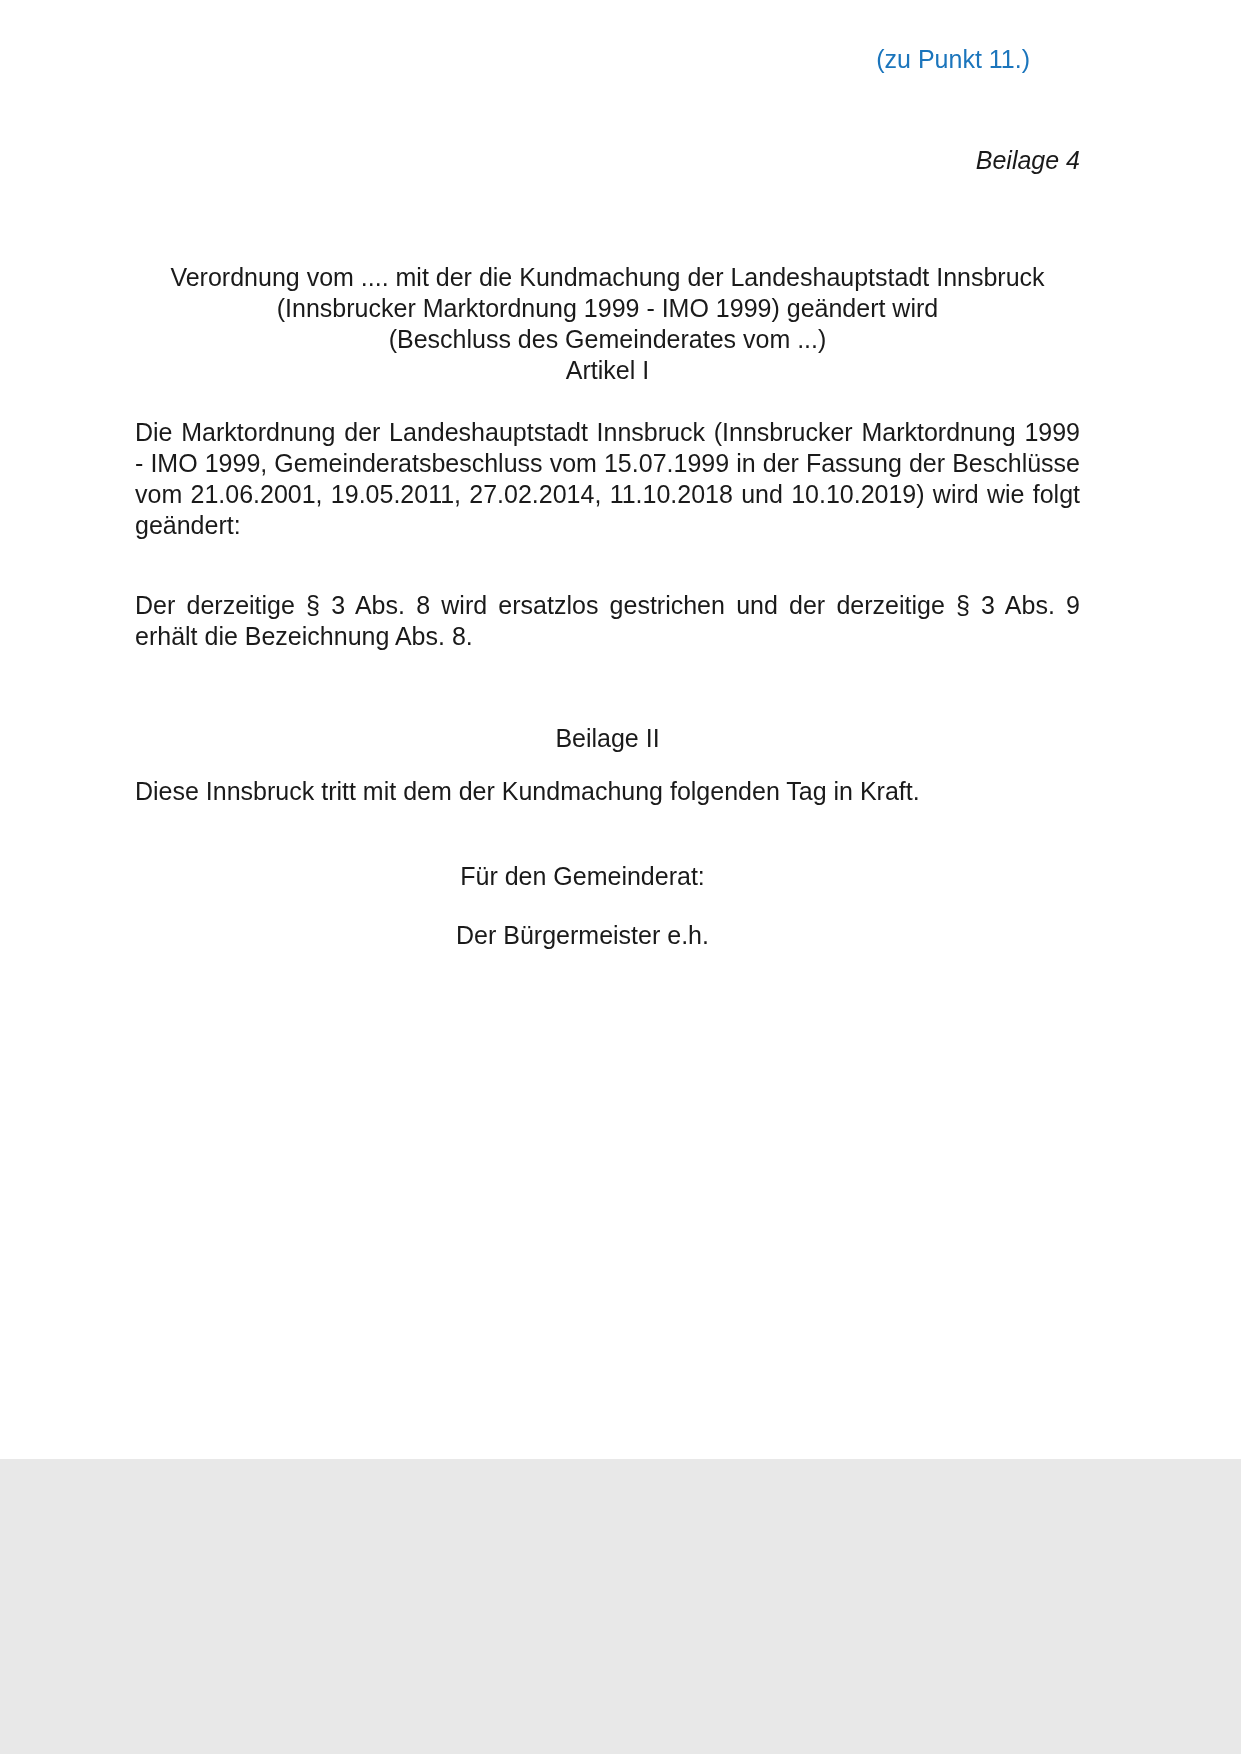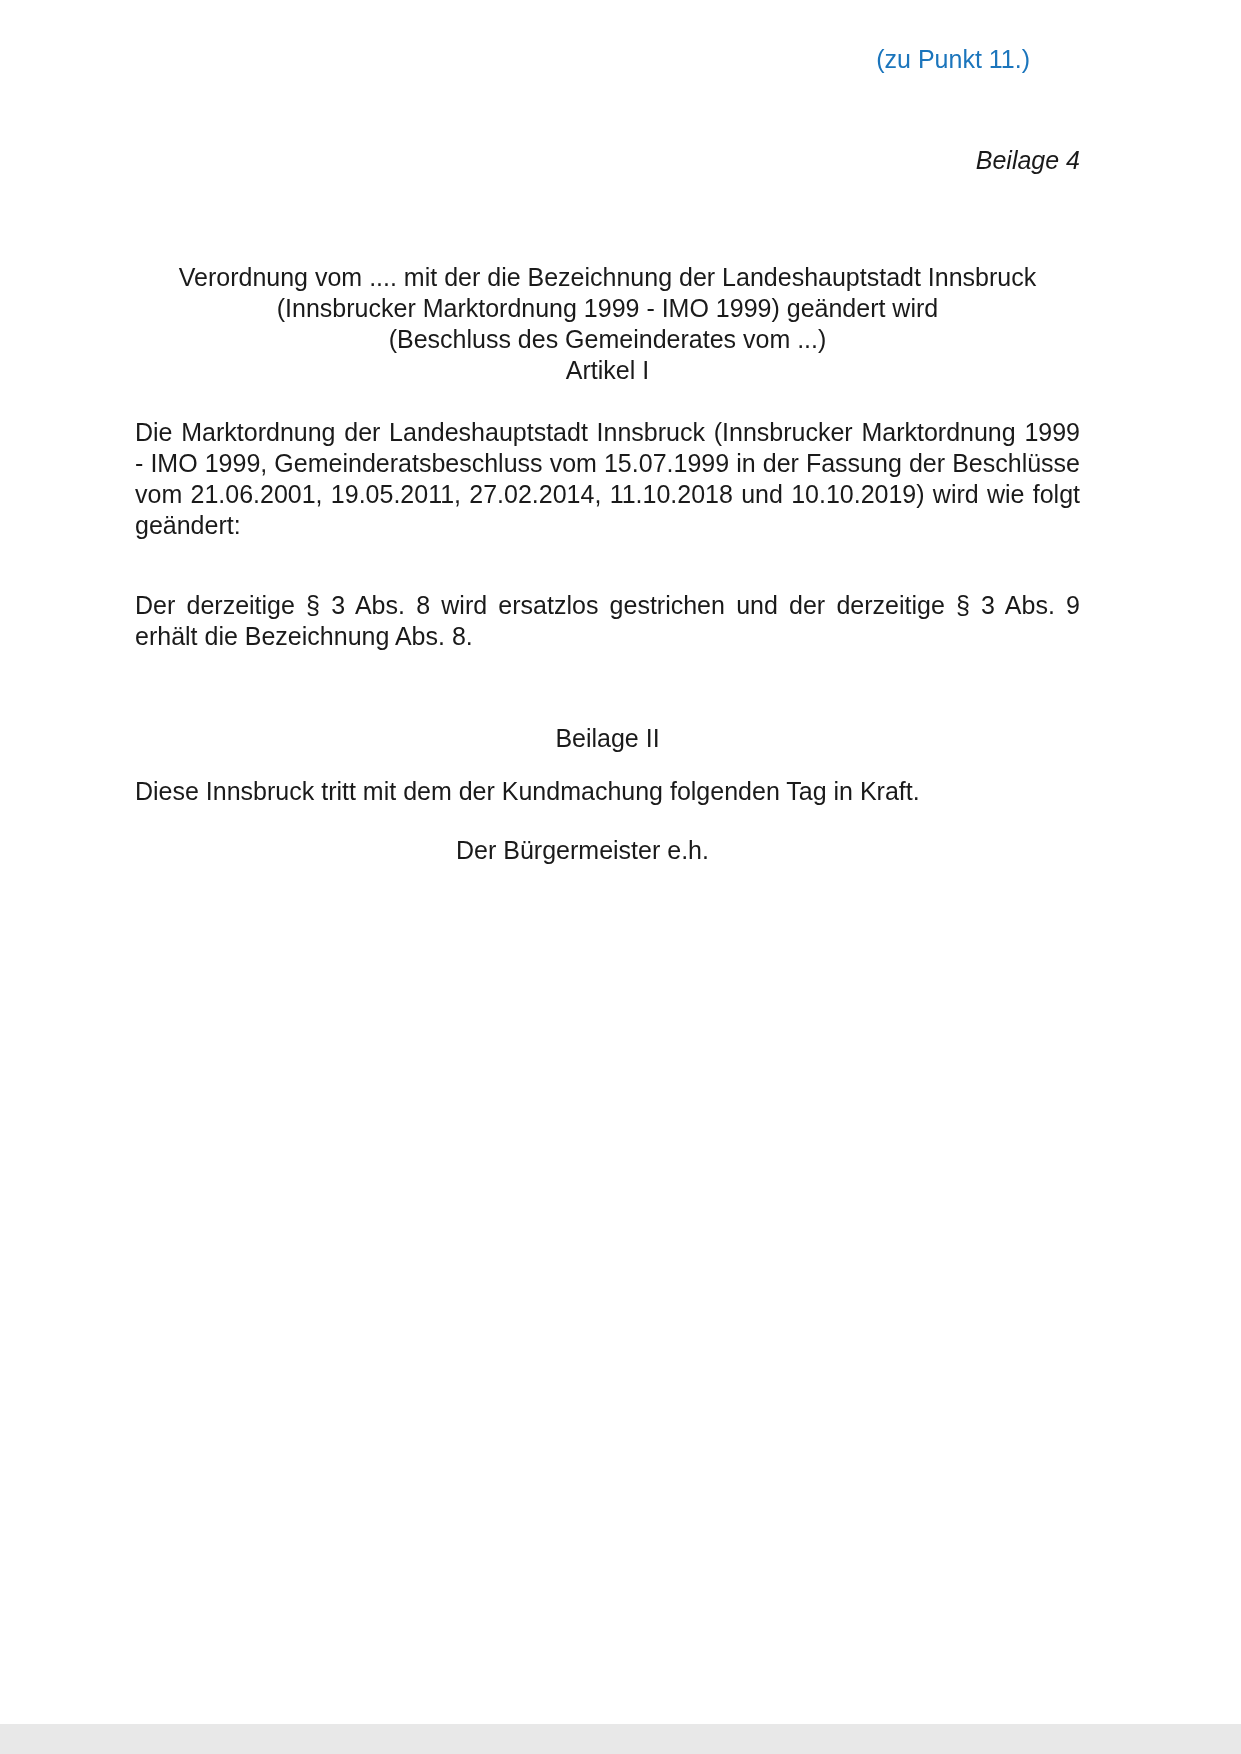--- a/index.html
+++ b/index.html
@@ -1,20 +1,20 @@
 <!DOCTYPE html>
 <html lang="de"><head>
 <meta charset="utf-8">
 <style>
   * { margin: 0; padding: 0; box-sizing: border-box; }
   html, body { background: #e8e8e8; }
   .page {
     position: relative;
     width: 1241px;
-    height: 1724px;
+    height: 1459px;
     margin: 0 auto;
     background: #ffffff;
     padding: 0 161px 0 135px;
     font-family: "Liberation Sans", "DejaVu Sans", sans-serif;
     font-size: 25px;
     line-height: 31px;
     color: #1a1a1a;
     overflow: hidden;
   }
   .annotation {
@@ -54,31 +54,32 @@
 </head>
 <body>
 
 <div class="page">
 
   <div class="annotation">(zu Punkt 11.)</div>
 
   <div class="attachment">Beilage 4</div>
 
   <div class="doc-title">
-    <div>Verordnung vom .... mit der die Bezeichnung der Landeshauptstadt Innsbruck</div>
+    <div>Verordnung vom .... mit der die Kundmachung der Landeshauptstadt Innsbruck</div>
     <div>(Innsbrucker Marktordnung 1999 - IMO 1999) geändert wird</div>
     <div>(Beschluss des Gemeinderates vom ...)</div>
   </div>
 
   <div class="heading h1">Artikel I</div>
 
   <p class="para justified">Die Marktordnung der Landeshauptstadt Innsbruck (Innsbrucker Marktordnung 1999 - IMO 1999, Gemeinderatsbeschluss vom 15.07.1999 in der Fassung der Beschlüsse vom 21.06.2001, 19.05.2011, 27.02.2014, 11.10.2018 und 10.10.2019) wird wie folgt geändert:</p>
 
   <p class="para justified second">Der derzeitige § 3 Abs. 8 wird ersatzlos gestrichen und der derzeitige § 3 Abs. 9 erhält die Bezeichnung Abs. 8.</p>
 
   <div class="heading h2">Beilage II</div>
 
   <p class="para single">Diese Innsbruck tritt mit dem der Kundmachung folgenden Tag in Kraft.</p>
 
+  <div class="closing-line first">Für den Gemeinderat:</div>
 
   <div class="closing-line second">Der Bürgermeister e.h.</div>
 
 </div>
 
 </body></html>

